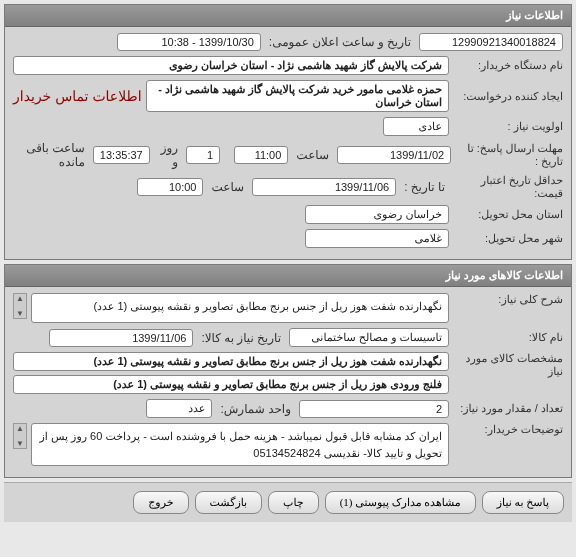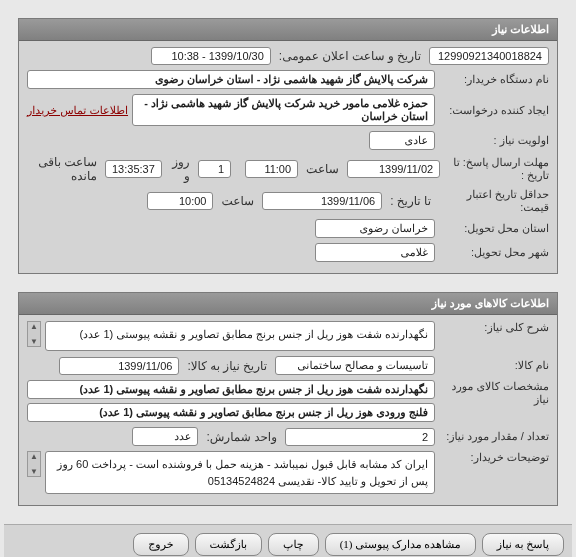--- a/index.html
+++ b/index.html
@@ -9,21 +9,21 @@
 }
 body {
   font-family: Tahoma, Arial, sans-serif;
   font-size: 11px;
   background: #e8e8e8;
   width: 576px;
   direction: rtl;
 }
 .panel {
   border: 1px solid #7a7a7a;
-  margin: 18px;
+  margin: 4px;
   background: #d4d4d4;
 }
 .panel-header {
   background: linear-gradient(to bottom, #9a9a9a, #808080);
   color: #fff;
   padding: 4px 8px;
   font-weight: bold;
   border-bottom: 1px solid #666;
 }
 .panel-body {
@@ -51,38 +51,37 @@
   min-height: 18px;
   display: inline-flex;
   align-items: center;
 }
 .field-long {
   flex: 1;
   min-width: 0;
   font-weight: bold;
 }
 .field-med {
-  width: 120px;
+  width: 144px;
 }
 .field-short {
   width: 66px;
 }
 .field-tiny {
   width: 40px;
 }
 .small-label {
   font-size: 12px;
   color: #333;
   padding: 0 4px;
 }
 .top-link {
   color: #003a8c;
   cursor: pointer;
-  text-decoration: underline;
-  font-size: 11px;
+  font-size: 14px;
 }
 .top-link.red {
   color: #8c0000;
 }
 .textarea-like {
   background: #fff;
   border: 1px solid #888;
   border-radius: 3px;
   padding: 4px 6px;
   width: 100%;

